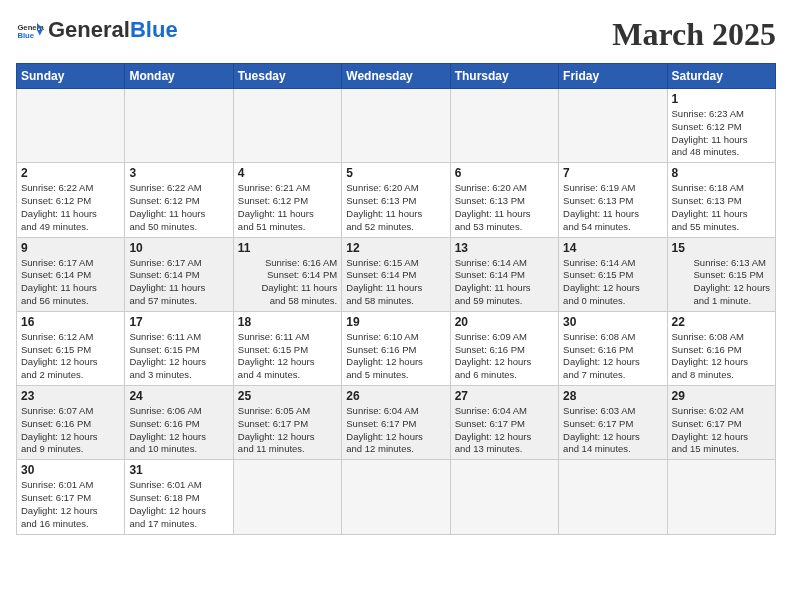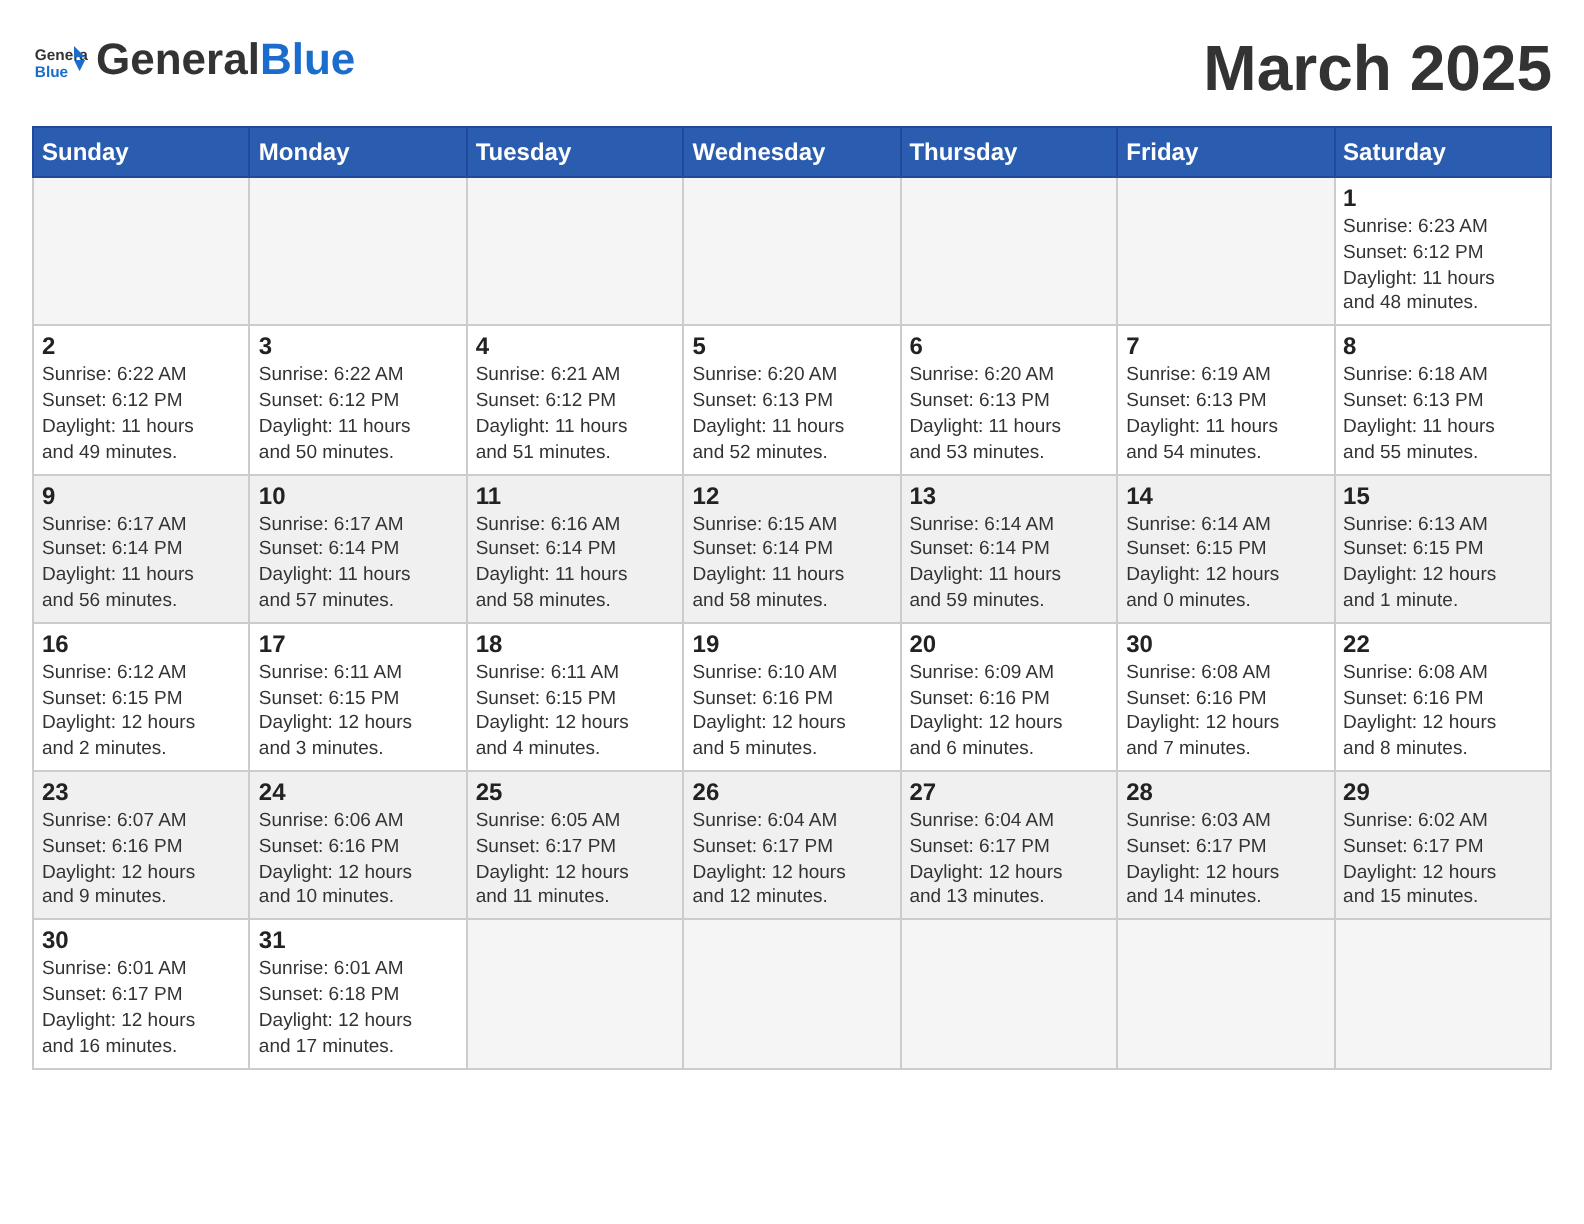--- a/index.html
+++ b/index.html
@@ -25,21 +25,21 @@
       font-size: 22px;
       font-weight: bold;
       color: #333;
       line-height: 1.1;
     }
     .logo-text span { color: #1a6dcc; }
     .logo-icon {
       width: 28px;
       height: 28px;
     }
-    .title-block { text-align: right; }
+    .title-block { text-align: right; font-family: Liberation Serif, serif; }
     .month-title {
       font-size: 32px;
       font-weight: bold;
       color: #333;
     }
     .location {
       font-size: 14px;
       color: #555;
     }
     .calendar {
@@ -192,21 +192,21 @@
         </td>
         <td>
           <div class="day-num">10</div>
           <div class="day-info" style="white-space: pre-line;">Sunrise: 6:17 AM
 Sunset: 6:14 PM
 Daylight: 11 hours
 and 57 minutes.</div>
         </td>
         <td>
           <div class="day-num">11</div>
-          <div class="day-info" style="white-space: pre-line;">Sunrise: 6:16 AM
+          <div class="day-info" style="white-space: pre-line; text-align: right;">Sunrise: 6:16 AM
 Sunset: 6:14 PM
 Daylight: 11 hours
 and 58 minutes.</div>
         </td>
         <td>
           <div class="day-num">12</div>
           <div class="day-info" style="white-space: pre-line;">Sunrise: 6:15 AM
 Sunset: 6:14 PM
 Daylight: 11 hours
 and 58 minutes.</div>
@@ -220,21 +220,21 @@
         </td>
         <td>
           <div class="day-num">14</div>
           <div class="day-info" style="white-space: pre-line;">Sunrise: 6:14 AM
 Sunset: 6:15 PM
 Daylight: 12 hours
 and 0 minutes.</div>
         </td>
         <td>
           <div class="day-num">15</div>
-          <div class="day-info" style="white-space: pre-line;">Sunrise: 6:13 AM
+          <div class="day-info" style="white-space: pre-line; margin-left: 22px;">Sunrise: 6:13 AM
 Sunset: 6:15 PM
 Daylight: 12 hours
 and 1 minute.</div>
         </td>
       </tr>
       <tr>
         <td>
           <div class="day-num">16</div>
           <div class="day-info" style="white-space: pre-line;">Sunrise: 6:12 AM
 Sunset: 6:15 PM

